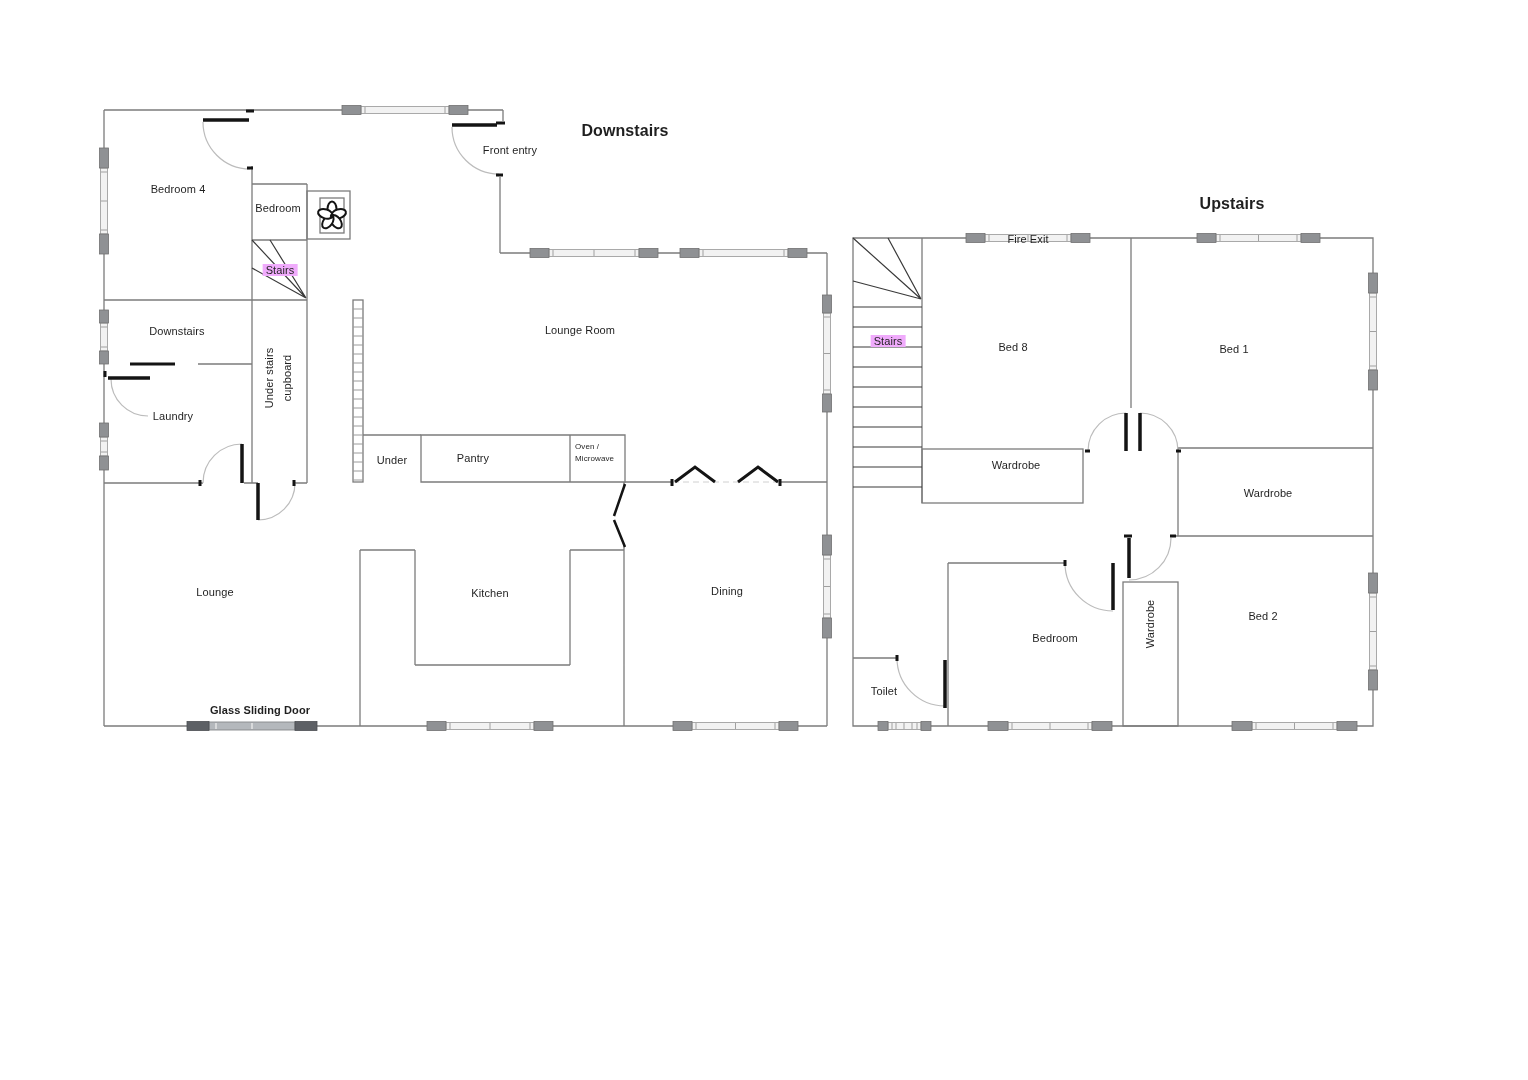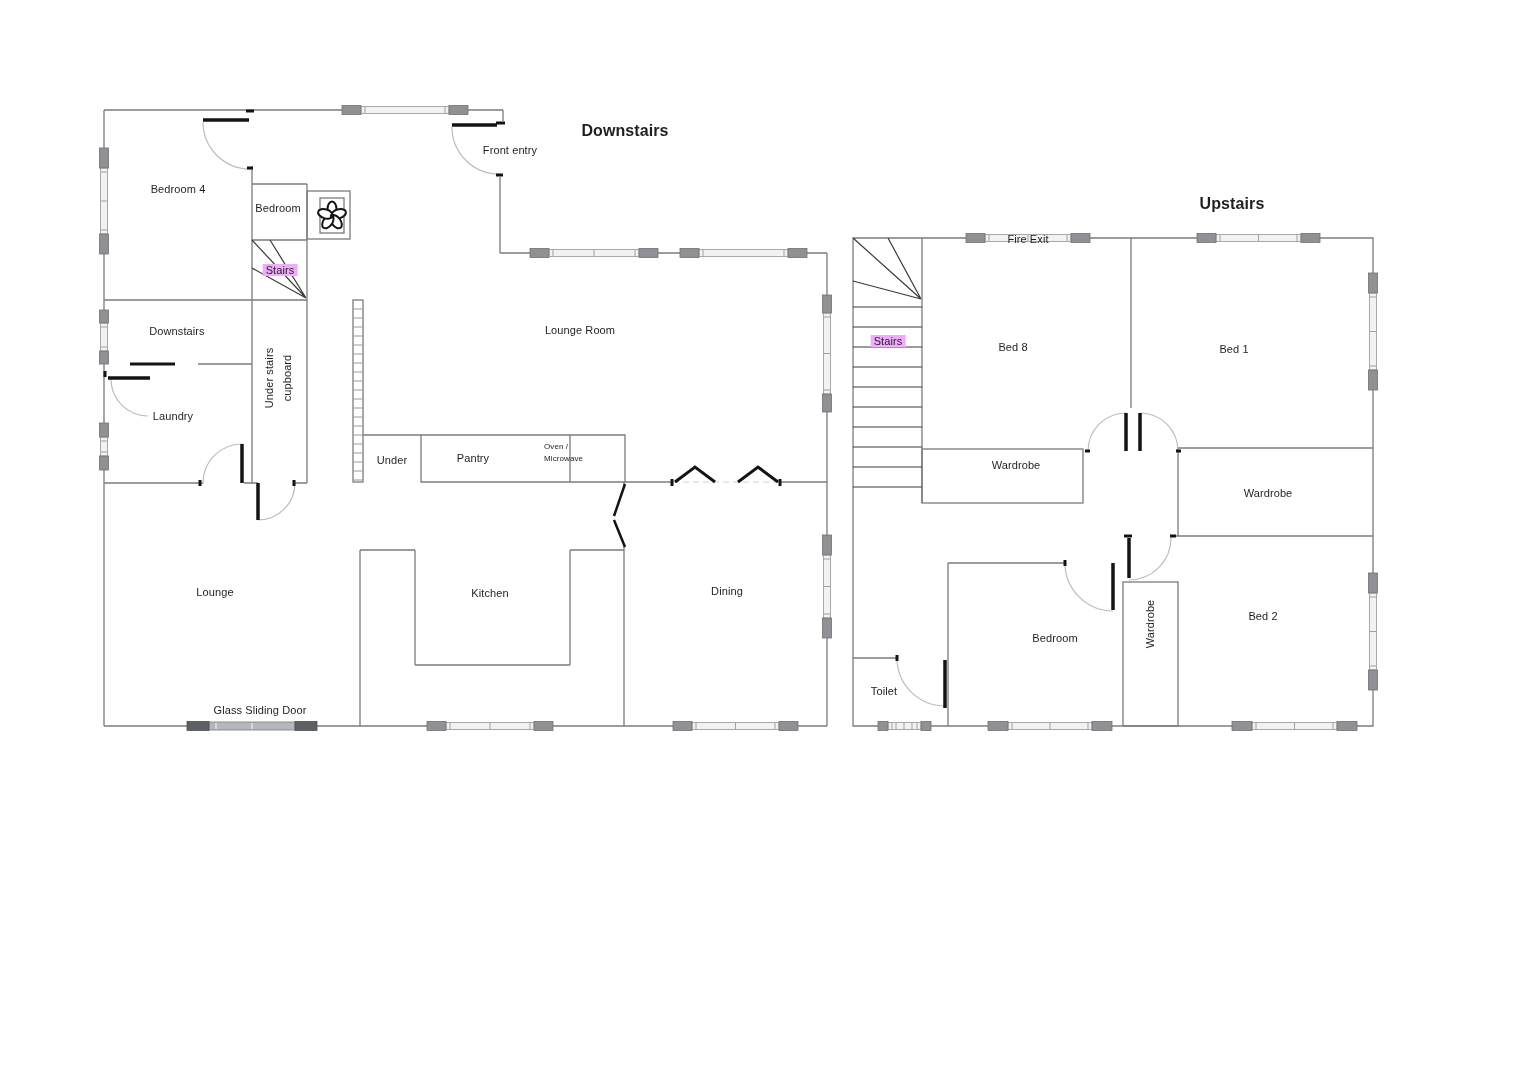--- a/index.html
+++ b/index.html
@@ -5,21 +5,21 @@
   html,body{margin:0;padding:0;background:#ffffff;}
   #stage{position:relative;width:1528px;height:1068px;background:#ffffff;overflow:hidden;
          font-family:"Liberation Sans",sans-serif;}
   #plan-svg{position:absolute;left:0;top:0;}
   .lbl{position:absolute;font-size:11px;color:#1f1f1f;white-space:nowrap;
        transform:translate(-50%,-50%);letter-spacing:0.1px;}
   .lbl.bold{font-weight:bold;font-size:16px;}
   .lbl.bg{background:#f0abfc;padding:0 3px;}
   .lbl.rot{transform:translate(-50%,-50%) rotate(-90deg);text-align:center;line-height:18px;}
   .lbl.tiny{font-size:8px;line-height:12px;transform:none;text-align:left;}
-  .lbl.semi{font-weight:400;}
+  .lbl.semi{font-weight:700;}
 </style>
 </head>
 <body>
 
 <div id="stage">
 
   <svg id="plan-svg" width="1528" height="1080" viewBox="0 0 1528 1080">
 
     <g stroke="#7c7c7c" stroke-width="1.3" fill="none">
       <path d="M104,110 H503 M503,110 V121 M500,177 V253 M500,253 H827 M827,253 V726 M104,726 H827 M104,110 V726"></path>
@@ -250,21 +250,21 @@
   <div class="lbl" style="left:177px;top:331px">Downstairs</div>
   <div class="lbl rot" style="left:278px;top:378px">
     <span>Under stairs</span><br>
     <span>cupboard</span>
   </div>
   <div class="lbl" style="left:173px;top:416px">Laundry</div>
   <div class="lbl" style="left:510px;top:150px">Front entry</div>
   <div class="lbl" style="left:580px;top:330px">Lounge Room</div>
   <div class="lbl" style="left:392px;top:460px">Under</div>
   <div class="lbl" style="left:473px;top:458px">Pantry</div>
-  <div class="lbl tiny" style="left:544px;top:441px">
+  <div class="lbl tiny" style="left:575px;top:441px">
     <span>Oven /</span><br>
     <span>Microwave</span>
   </div>
   <div class="lbl" style="left:215px;top:592px">Lounge</div>
   <div class="lbl" style="left:490px;top:593px">Kitchen</div>
   <div class="lbl" style="left:727px;top:591px">Dining</div>
   <div class="lbl semi" style="left:260px;top:710px">Glass Sliding Door</div>
 
   <div class="lbl" style="left:1028px;top:239px">Fire Exit</div>
   <div class="lbl bg" style="left:888px;top:341px">Stairs</div>

